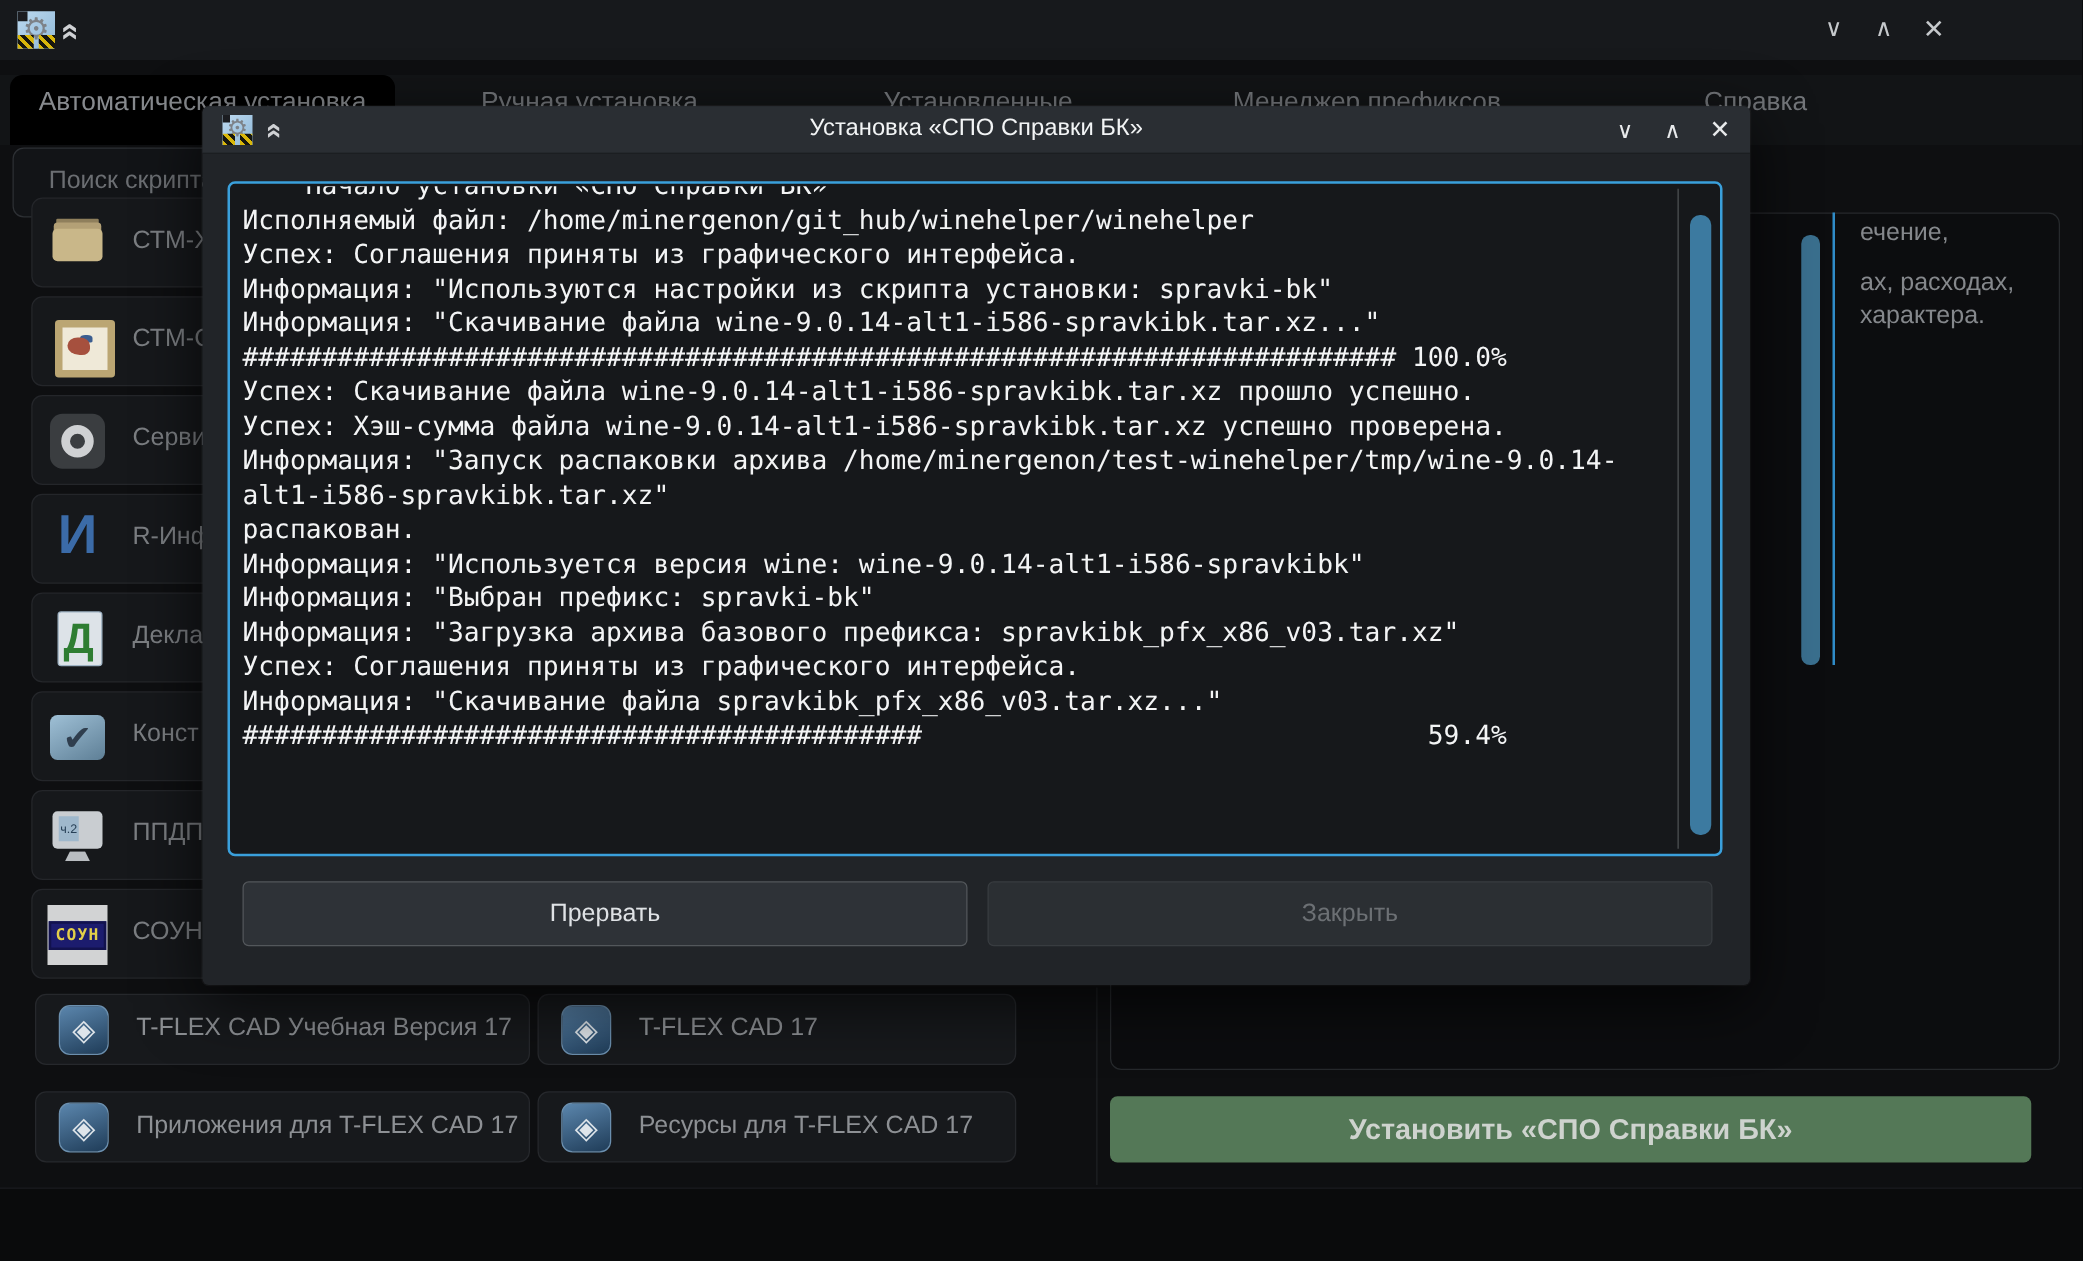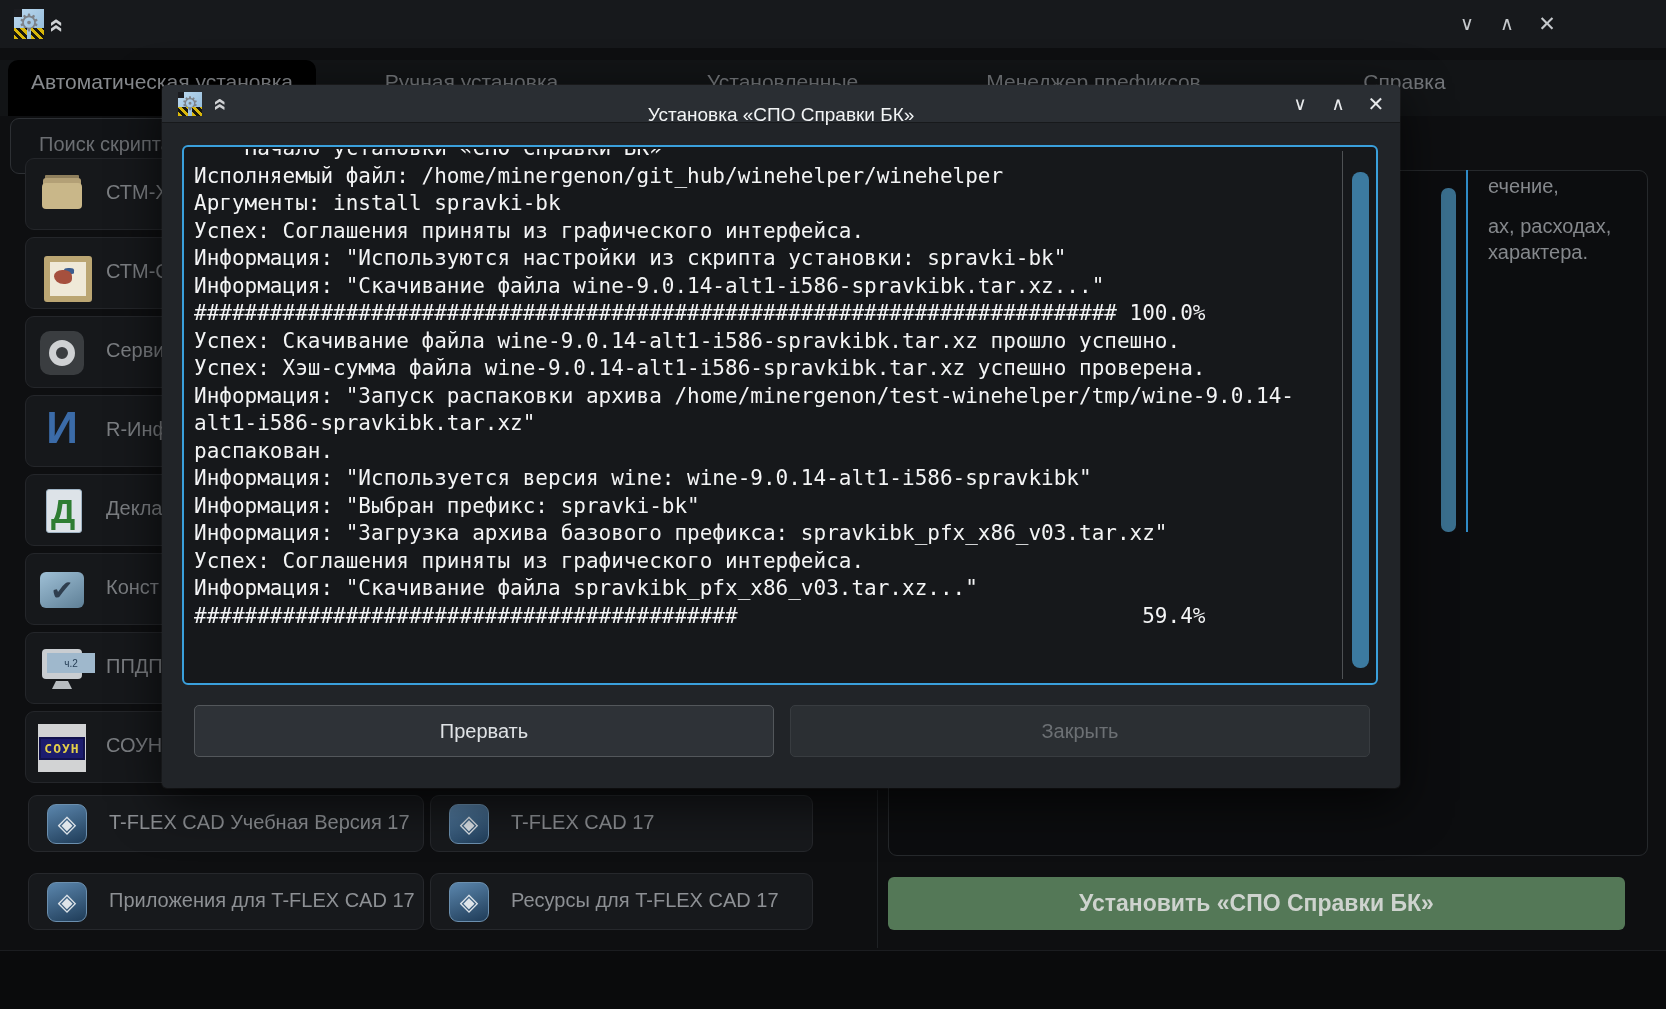--- a/index.html
+++ b/index.html
@@ -37,21 +37,21 @@
   .ic-ring{position:absolute;left:2px;top:2px;width:44px;height:44px;background:#3a3d40;border-radius:10px;}
   .ic-ring .ring{position:absolute;left:9px;top:9px;width:26px;height:26px;border:7px solid #cfd1d3;border-radius:50%;box-sizing:border-box;}
   .ic-letter{position:absolute;left:0;top:-4px;width:48px;height:48px;display:flex;align-items:center;justify-content:center;
              font-size:44px;font-weight:bold;color:#3b6ba8;}
   .ic-doc{position:absolute;left:8px;top:2px;width:34px;height:42px;background:#dde3e8;border:1px solid #9fb3c4;border-radius:3px;}
   .ic-doc .dletter{position:absolute;left:-6px;top:2px;width:44px;text-align:center;font-size:34px;font-weight:bold;color:#2e7d32;}
   .ic-check{position:absolute;left:2px;top:6px;width:44px;height:36px;border-radius:6px;
             background:linear-gradient(150deg,#9fc0d6,#5e7f96);display:flex;align-items:center;justify-content:center;
             font-size:28px;color:#2f3e4e;}
   .ic-monitor{position:absolute;left:4px;top:4px;width:40px;height:30px;background:#c9cdd1;border-radius:4px;}
-  .ic-monitor .scr{position:absolute;left:5px;top:4px;width:48px;height:20px;background:#9fb8cc;font-size:10px;
+  .ic-monitor .scr{position:absolute;left:5px;top:4px;width:16px;height:20px;background:#9fb8cc;font-size:10px;
                    color:#274057;display:flex;align-items:center;justify-content:center;}
   .ic-monitor .stand{position:absolute;left:10px;top:32px;width:20px;height:8px;background:#b9bdc1;
                      clip-path:polygon(20% 0,80% 0,100% 100%,0 100%);}
   .ic-soun{position:absolute;left:0;top:0;width:48px;height:48px;background:#d2d3d4;display:flex;align-items:center;justify-content:center;}
   .ic-soun .box{background:#1c1c6e;border:2px solid #12124e;color:#e3cf49;font-weight:bold;font-size:13px;
                 padding:2px 3px;letter-spacing:1px;font-family:"DejaVu Sans Mono",monospace;}
   
   .desc-box{position:absolute;left:888px;top:170px;width:760px;height:686px;border:1px solid #26292c;
             border-radius:9px;background:#0c0d0f;box-sizing:border-box;}
   .desc-line{position:absolute;left:1488px;font-size:20px;color:#85888c;}
@@ -66,21 +66,21 @@
   .v-divider{position:absolute;left:877px;top:790px;width:1px;height:158px;background:#1f2225;}
   .install-btn{position:absolute;left:888px;top:877px;width:737px;height:53px;background:#547857;border-radius:6px;
                display:flex;align-items:center;justify-content:center;font-size:23px;font-weight:bold;color:#ced3ce;}
   .bottom-strip{position:absolute;left:0;top:950px;width:1666px;height:59px;background:#0a0b0c;border-top:1px solid #1b1d20;}
   .artifact{position:absolute;background:#c8c9ca;opacity:.55;}
   
   .dialog{position:absolute;left:162px;top:85px;width:1238px;height:703px;background:#212428;border-radius:5px;
           box-shadow:0 14px 50px rgba(0,0,0,.7), 0 0 0 1px rgba(255,255,255,.05);}
   .dlg-titlebar{position:absolute;left:0;top:0;width:1238px;height:38px;background:#2a2e33;border-radius:5px 5px 0 0;
                 border-bottom:1px solid #17191b;box-sizing:border-box;}
-  .dlg-title{position:absolute;left:0;right:0;top:19px;text-align:center;font-size:19px;color:#f2f4f5;}
+  .dlg-title{position:absolute;left:0;right:0;top:7px;text-align:center;font-size:19px;color:#f2f4f5;}
   .dlg-ctl{position:absolute;top:5px;width:30px;height:28px;text-align:center;font-size:18px;line-height:28px;color:#e8eaec;}
   .log-box{position:absolute;left:20px;top:60px;width:1196px;height:540px;background:#16181b;
            border:2px solid #3aa0dc;border-radius:6px;box-sizing:border-box;}
   .log-viewport{position:absolute;left:2px;top:2px;right:2px;bottom:2px;overflow:hidden;padding-left:8px;border-radius:4px;}
   .log-content{margin-top:-14px;}
   .log-line{white-space:pre;font-family:"DejaVu Sans Mono",monospace;font-size:21px;line-height:27.5px;color:#f3f4f5;}
   .log-track{position:absolute;right:33px;top:4px;bottom:4px;width:1px;background:#4e5154;}
   .log-thumb{position:absolute;right:7px;top:25px;width:17px;height:496px;border-radius:8px;background:#3c7aa0;}
   .dlg-btn{position:absolute;top:620px;width:580px;height:52px;border-radius:5px;display:flex;align-items:center;
            justify-content:center;font-size:20px;box-sizing:border-box;}
@@ -226,21 +226,20 @@
       <span class="dlg-ctl" style="left:1123px;">∨</span>
       <span class="dlg-ctl" style="left:1161px;">∧</span>
       <span class="dlg-ctl" style="left:1199px;font-size:20px;">✕</span>
     </div>
 
     <div class="log-box">
       <div class="log-viewport">
         <div class="log-content">
           <div class="log-line">    Начало установки «СПО Справки БК»</div>
           <div class="log-line">Исполняемый файл: /home/minergenon/git_hub/winehelper/winehelper</div>
-          <div class="log-line">Аргументы: install spravki-bk</div>
           <div class="log-line">Успех: Соглашения приняты из графического интерфейса.</div>
           <div class="log-line">Информация: "Используются настройки из скрипта установки: spravki-bk"</div>
           <div class="log-line">Информация: "Скачивание файла wine-9.0.14-alt1-i586-spravkibk.tar.xz..."</div>
           <div class="log-line">######################################################################### 100.0%</div>
           <div class="log-line">Успех: Скачивание файла wine-9.0.14-alt1-i586-spravkibk.tar.xz прошло успешно.</div>
           <div class="log-line">Успех: Хэш-сумма файла wine-9.0.14-alt1-i586-spravkibk.tar.xz успешно проверена.</div>
           <div class="log-line">Информация: "Запуск распаковки архива /home/minergenon/test-winehelper/tmp/wine-9.0.14-</div>
           <div class="log-line">alt1-i586-spravkibk.tar.xz"</div>
           <div class="log-line">распакован.</div>
           <div class="log-line">Информация: "Используется версия wine: wine-9.0.14-alt1-i586-spravkibk"</div>

